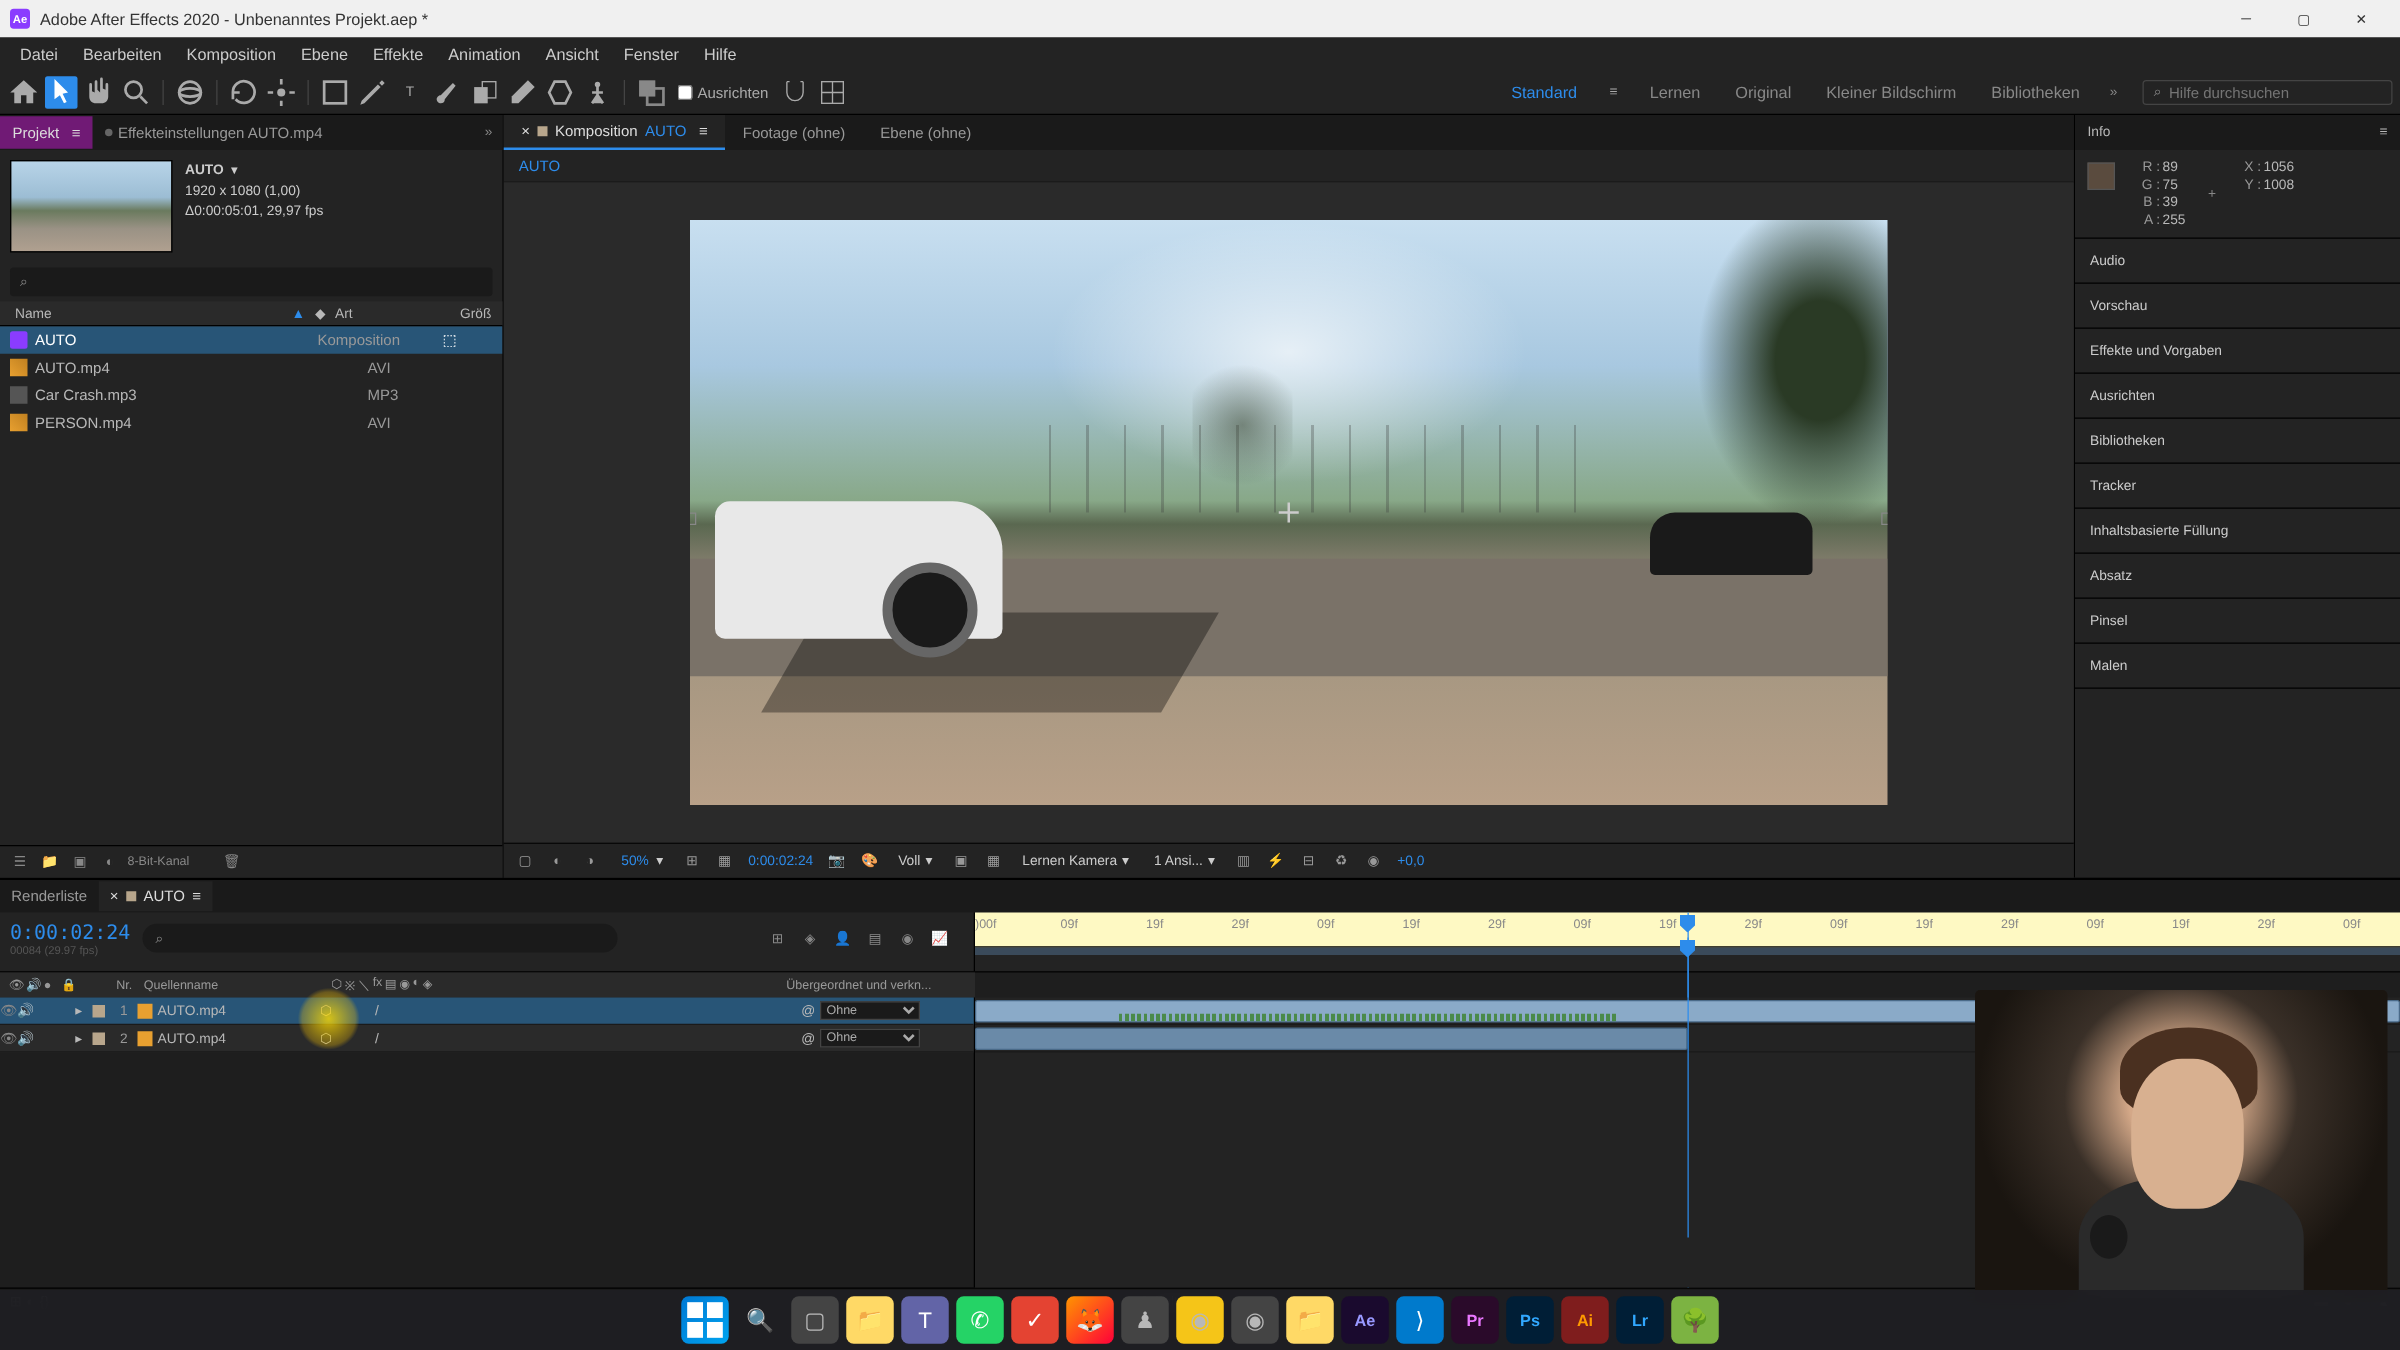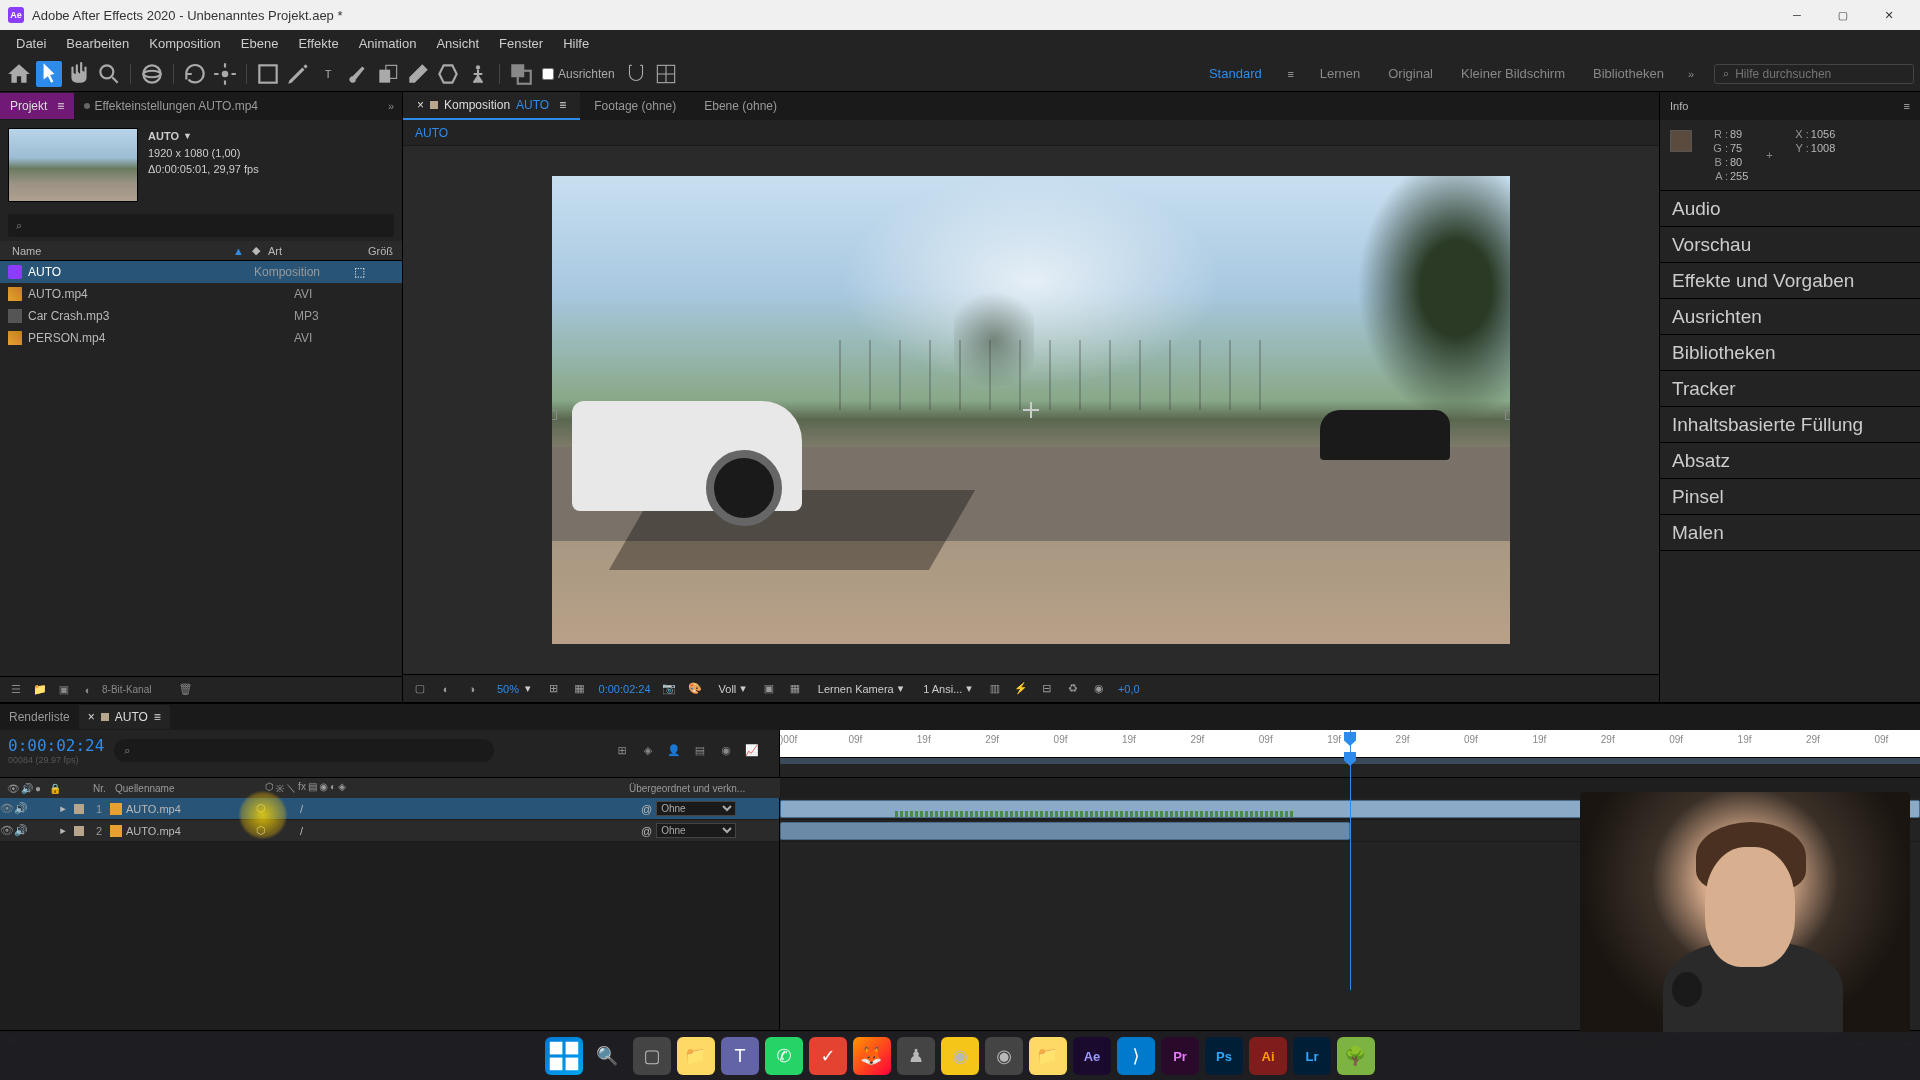--- a/index.html
+++ b/index.html
@@ -96,41 +96,41 @@
 
 .right-panels { width: 260px; background: #232323; display: flex; flex-direction: column; }
 .info-panel { border-bottom: 1px solid #000; }
 .info-header { height: 28px; display: flex; align-items: center; justify-content: space-between; padding: 0 10px; background: #1a1a1a; }
 .info-body { padding: 8px 10px; display: flex; gap: 18px; font-size: 11px; }
 .info-swatch { width: 22px; height: 22px; background: #5a4b3e; border: 1px solid #555; margin-top: 2px; }
 .info-col { display: flex; flex-direction: column; gap: 2px; }
 .info-col .irow { display: flex; gap: 2px; }
 .info-col .ilabel { width: 18px; text-align: right; color: #999; }
 .info-plus { align-self: center; color: #888; }
-.panel-collapsed { height: 36px; border-bottom: 1px solid #000; display: flex; align-items: center; padding: 0 12px; font-size: 19px; color: #ccc; text-align: center; }
+.panel-collapsed { height: 36px; border-bottom: 1px solid #000; display: flex; align-items: center; padding: 0 12px; font-size: 11px; color: #ccc; text-align: center; }
 
 
 .timeline { height: 350px; background: #1e1e1e; border-top: 2px solid #000; display: flex; flex-direction: column; }
 .tl-tabs { height: 26px; background: #1a1a1a; display: flex; align-items: center; }
 .tl-tabs .tltab { padding: 5px 9px; font-size: 12px; color: #999; display: flex; align-items: center; gap: 6px; }
 .tl-tabs .tltab.active { background: #232323; color: #ddd; }
 .tl-tabs .tltab .dot { width: 8px; height: 8px; background: #b8a68c; }
 .tl-header { height: 48px; background: #232323; display: flex; border-bottom: 1px solid #000; }
 .tl-left { width: 780px; display: flex; flex-direction: column; border-right: 1px solid #000; }
 .tl-time-head { display: flex; align-items: center; padding: 6px 8px; gap: 10px; }
 .tl-time { color: #2d8ceb; font-size: 16px; font-family: monospace; }
 .tl-time-sub { color: #555; font-size: 9px; }
 .tl-search { flex: 1; background: #1a1a1a; border-radius: 12px; padding: 4px 10px; display: flex; align-items: center; max-width: 380px; }
 .tl-search input { background: transparent; border: none; color: #aaa; outline: none; width: 100%; }
 .tl-tools { display: flex; gap: 4px; margin-left: auto; padding-right: 8px; }
 .tl-tools .tltbtn { width: 22px; height: 22px; color: #888; display: flex; align-items: center; justify-content: center; }
 .tl-colhead { height: 20px; background: #2a2a2a; display: flex; align-items: center; font-size: 10px; color: #999; padding: 0 4px; }
 .tl-colhead .chc { padding: 0 3px; }
 .tl-right { flex: 1; position: relative; }
-.tl-ruler { height: 28px; background: #ffffff; position: relative; border-bottom: 1px solid #000; }
+.tl-ruler { height: 28px; background: #fef9c3; position: relative; border-bottom: 1px solid #000; }
 .tl-ruler .tick { position: absolute; top: 4px; font-size: 10px; color: #888; }
 .tl-playhead { position: absolute; top: 0; width: 1px; background: #2d8ceb; height: 300px; }
 .tl-playhead::before { content:''; position: absolute; top: 2px; left: -6px; width: 12px; height: 14px; background: #2d8ceb; clip-path: polygon(0 0, 100% 0, 100% 60%, 50% 100%, 0 60%); }
 .tl-workarea { position: absolute; top: 28px; left: 0; right: 0; height: 6px; background: #3a4a5a; }
 .tl-tracks-container { flex: 1; display: flex; }
 .tl-layers { width: 780px; border-right: 1px solid #000; }
 .tl-layer { height: 22px; display: flex; align-items: center; background: #2a2a2a; border-bottom: 1px solid #1a1a1a; font-size: 11px; }
 .tl-layer.selected { background: #285577; }
 .tl-layer .eye { width: 14px; text-align: center; color: #888; }
 .tl-layer .lnum { width: 22px; text-align: center; color: #999; }
@@ -448,21 +448,21 @@
           <div class="irow">
               <span class="ilabel">R :</span>
               <span>89</span>
             </div>
           <div class="irow">
               <span class="ilabel">G :</span>
               <span>75</span>
             </div>
           <div class="irow">
               <span class="ilabel">B :</span>
-              <span>80</span>
+              <span>39</span>
             </div>
           <div class="irow">
               <span class="ilabel">A :</span>
               <span>255</span>
             </div>
         </div>
         <span class="info-plus">+</span>
         <div class="info-col">
           <div class="irow">
               <span class="ilabel">X :</span>

